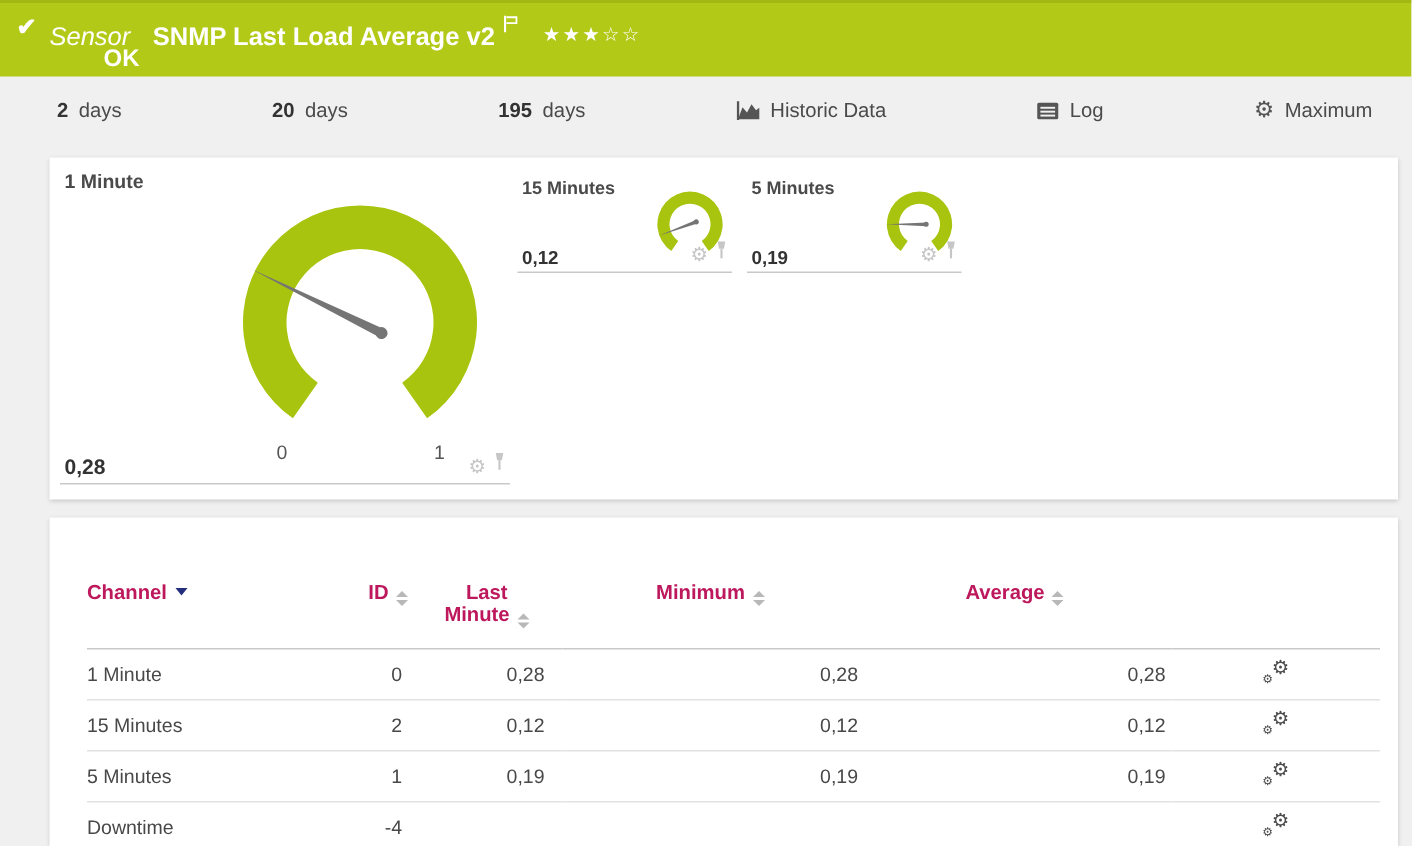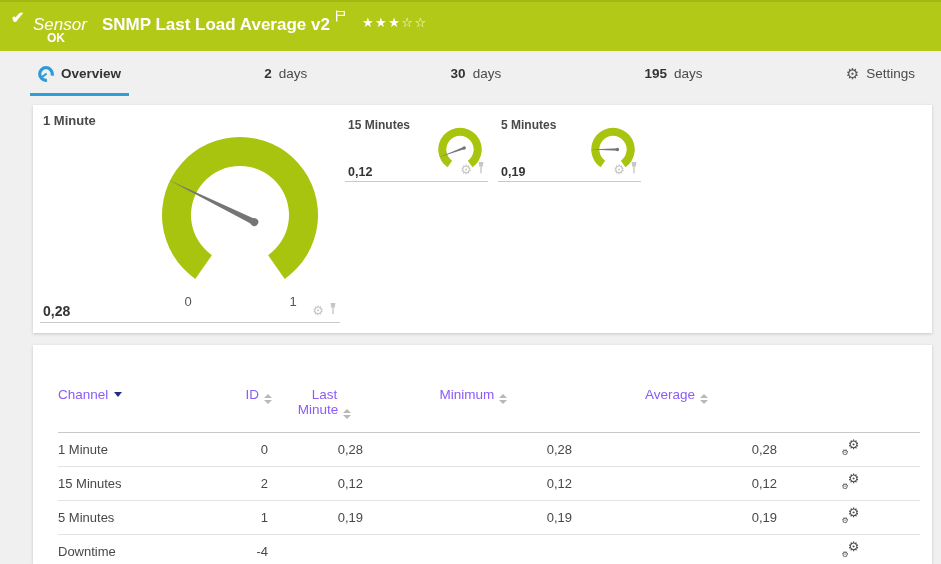--- a/index.html
+++ b/index.html
@@ -13,21 +13,21 @@
 
   
   .banner { position:absolute; left:0; top:0; width:941px; height:51px;
             background:#b3c917; border-top:2px solid #a4b813; color:#fff; }
   .banner .check { position:absolute; left:11px; top:6px; font-size:16px; font-weight:bold; }
   .banner .line1 { position:absolute; left:33px; top:5px; font-size:17px; white-space:nowrap; }
   .banner .sensor-type { font-style:italic; margin-right:15px; }
   .banner .title { font-weight:bold; }
   .banner .flag { margin-left:5px; vertical-align:8px; }
   .banner .stars { margin-left:16px; font-size:13px; letter-spacing:1.5px; vertical-align:3px; }
-  .banner .status { position:absolute; left:47px; top:29px; font-size:12px; font-weight:bold; }
+  .banner .status { position:absolute; left:69px; top:29px; font-size:16px; font-weight:bold; }
 
   
   .tabbar { position:absolute; left:0; top:51px; width:941px; height:45px;
             display:flex; justify-content:space-between; align-items:stretch;
             padding:0 18px 0 30px; }
   .tab { position:relative; display:flex; align-items:center; gap:7px;
          font-size:13.5px; color:#4a4a4a; padding:0 8px; cursor:pointer; white-space:nowrap; }
   .tab .num { font-weight:bold; color:#333; }
   .tab.active .tab-label { font-weight:bold; color:#333; }
   .tab.active::after { content:""; position:absolute; left:0; right:0; bottom:0;
@@ -59,22 +59,22 @@
   .scale-lbl { position:absolute; top:181px; width:16px; text-align:center;
                font-size:13px; color:#555; }
   .scale-min { left:140px; }
   .scale-max { left:245px; }
 
   
   .ctable { position:absolute; left:25px; top:0; width:862px;
             border-collapse:collapse; table-layout:fixed; }
   .ctable col.c1{width:176px;} .ctable col.c2{width:40px;} .ctable col.c3{width:101px;}
   .ctable col.c4{width:201px;} .ctable col.c5{width:205px;} .ctable col.c6{width:139px;}
-  .ctable th { vertical-align:top; padding:42px 0 13px; font-size:13.5px; font-weight:normal;
-               color:#8b5cf6; border-bottom:1px solid #c9c9c9; line-height:15px; cursor:pointer; }
+  .ctable th { vertical-align:top; padding:42px 0 13px; font-size:13.5px; font-weight:bold;
+               color:#be185d; border-bottom:1px solid #c9c9c9; line-height:15px; cursor:pointer; }
   .ctable td { height:34px; font-size:13px; color:#484848; border-bottom:1px solid #e2e2e2; }
   .al { text-align:left; } .ac { text-align:center;margin-top:43px; }
   td.ar-id { text-align:right; padding-right:6px; }
   th.ar-id { text-align:right; padding-right:2px; }
   td.ar-last { text-align:right; padding-right:12px; }
   td.ar-minmax { text-align:right; padding-right:4px; }
   th.ar-minmax { text-align:center; padding-right:4px; }
   .caret-down { display:inline-block; width:0; height:0; margin-left:6px; vertical-align:2px;
                 border-left:4.5px solid transparent; border-right:4.5px solid transparent;
                 border-top:5px solid #232e7d; }
@@ -97,51 +97,62 @@
   <div class="line1">
     <span class="sensor-type">Sensor</span><span class="title">SNMP Last Load Average v2</span><span class="flag"><svg width="11" height="12" viewBox="0 0 11 12">
           <path d="M1.7 0.5 V11.5" stroke="#fff" stroke-width="1.4" fill="none"></path>
           <path d="M2.6 1.5 H9.3 V5.4 H2.6" stroke="#fff" stroke-width="1.2" fill="none"></path>
         </svg></span><span class="stars">★★★☆☆</span>
   </div>
   <div class="status">OK</div>
 </div>
 
 <div class="tabbar">
-  <div class="tab active">
+
+
+  <div class="tab">
+    <span class="num">2</span>
+    <span class="tab-label">days</span>
+  </div>
+
+  <div class="tab">
+    <span class="num">20</span>
+    <span class="tab-label">days</span>
+  </div>
+
+  <div class="tab">
+    <span class="num">195</span>
+    <span class="tab-label">days</span>
+  </div>
+
+  <div class="tab">
     <span class="ticon">
-      <svg width="16" height="16" viewBox="0 0 16 16">
-        <circle cx="8" cy="8" r="6.3" fill="none" stroke="#2d9bd6" stroke-width="3.2" stroke-dasharray="1.6 7 40"></circle>
-        <path d="M8 8 L3.6 11.4" stroke="#2d9bd6" stroke-width="2" stroke-linecap="round"></path>
+      <svg width="16" height="14" viewBox="0 0 16 14">
+        <path d="M1 0.5 V13" stroke="#555" stroke-width="1.6" fill="none"></path>
+        <polygon points="1,12.5 4,4.5 7,8 10,2.5 13,6.5 15.2,4.8 15.2,12.5" fill="#555"></polygon>
       </svg>
     </span>
-    <span class="tab-label">Overview</span>
-  </div>
-
-
-  <div class="tab">
-    <span class="num">2</span>
-    <span class="tab-label">days</span>
-  </div>
-
-  <div class="tab">
-    <span class="num">30</span>
-    <span class="tab-label">days</span>
-  </div>
-
-  <div class="tab">
-    <span class="num">195</span>
-    <span class="tab-label">days</span>
-  </div>
-
-
+    <span class="tab-label">Historic Data</span>
+  </div>
+
+  <div class="tab">
+    <span class="ticon">
+      <svg width="15" height="12" viewBox="0 0 15 12">
+        <rect x="0.5" y="0.5" width="14" height="11" rx="1" fill="#555"></rect>
+        <rect x="2.6" y="3.2" width="9.8" height="1.3" fill="#f0f0f0"></rect>
+        <rect x="2.6" y="5.8" width="9.8" height="1.3" fill="#f0f0f0"></rect>
+        <rect x="2.6" y="8.4" width="9.8" height="1.3" fill="#f0f0f0"></rect>
+      </svg>
+    </span>
+    <span class="tab-label">Log</span>
+  </div>
 
   <div class="tab">
     <span class="ticon gear-glyph">⚙</span>
-    <span class="tab-label">Settings</span>
+    <span class="tab-label">Maximum</span>
   </div>
 </div>
 
 <div class="panel panel-gauges">
 
   <div class="gpanel g-main">
     <div class="g-label">1 Minute</div>
     <svg class="gauge-svg" viewBox="0 0 200 190">
       <path d="M55.26 158.9 A78 78 0 1 1 144.74 158.9 L128.11 135.14 A49 49 0 1 0 71.89 135.14 Z" fill="#a9c40e"></path>
       <g transform="rotate(296.2 100 95)">

